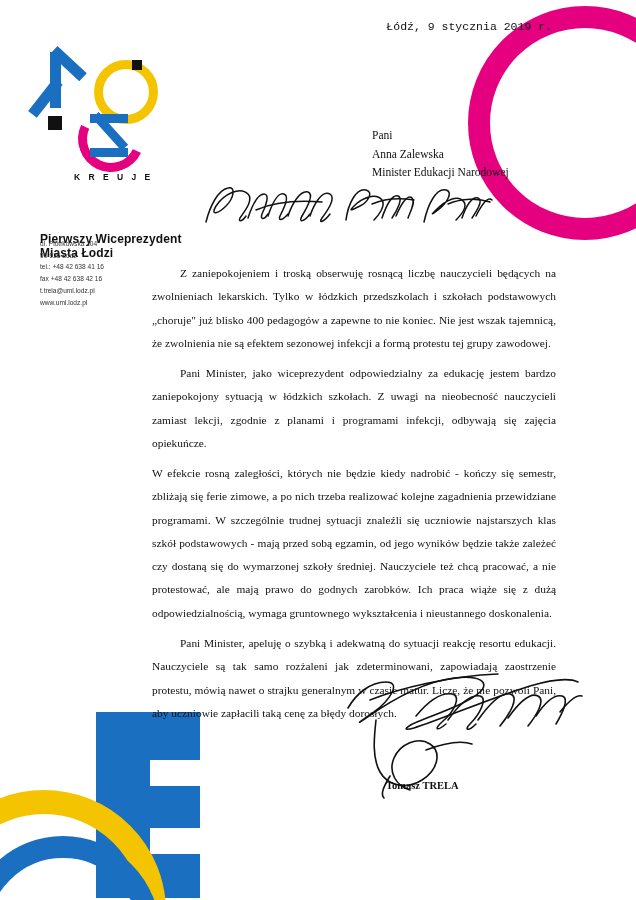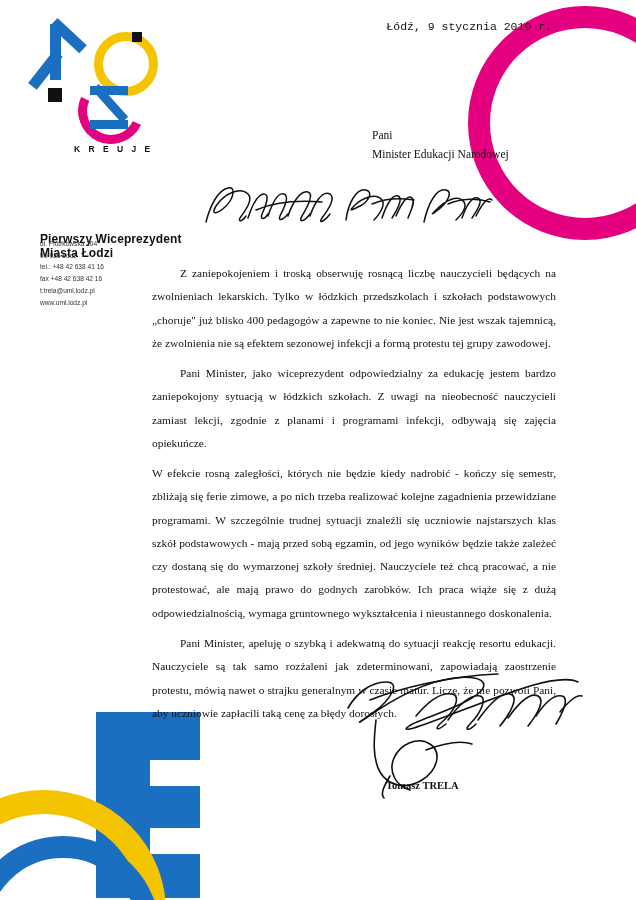--- a/index.html
+++ b/index.html
@@ -67,21 +67,21 @@
     width: 150px;
     height: 150px;
     border: 22px solid #1b6fc0;
     border-radius: 50%;
   }
 
   
   .logo-wrap {
     position: absolute;
     left: 36px;
-    top: 16px;
+    top: 44px;
     width: 130px;
     height: 160px;
   }
   .logo-k-vert {
     position: absolute; left: 14px; top: 8px;
     width: 11px; height: 56px; background: #1b6fc0;
   }
   .logo-k-diag1 {
     position: absolute; left: 14px; top: 10px;
     width: 11px; height: 40px; background: #1b6fc0;
@@ -246,20 +246,21 @@
       <div class="logo-z-diag"></div>
       <div class="logo-z-bot"></div>
     </div>
     <div class="logo-caption">K R E U J E</div>
   </div>
 
   <div class="date-line">Łódź, 9 stycznia 2019 r.</div>
 
   <div class="addressee">
     <div>Pani</div>
+    <div>Anna Zalewska</div>
     <div>Minister Edukacji Narodowej</div>
   </div>
 
   <svg class="sig-top" viewBox="0 0 300 56">
     <g fill="none" stroke="#111111" stroke-width="1.5" stroke-linecap="round" stroke-linejoin="round">
       <path d="M10 46 C14 30, 22 14, 32 12 C40 10, 38 22, 30 30 C22 38, 14 40, 20 30 C28 18, 44 10, 52 18 C58 24, 48 36, 44 42 C42 46, 46 46, 50 40"></path>
       <path d="M52 42 C56 30, 62 18, 68 18 C74 18, 70 30, 66 38 C64 44, 68 44, 72 38"></path>
       <path d="M72 40 C76 28, 82 16, 88 18 C94 20, 88 32, 84 40 C82 45, 86 45, 92 38"></path>
       <path d="M92 40 C96 28, 104 14, 112 16 C118 18, 112 30, 106 40 C102 47, 108 46, 114 38"></path>
       <path d="M114 40 C118 28, 126 14, 134 18 C140 22, 132 34, 126 42 C122 48, 128 46, 134 38"></path>

